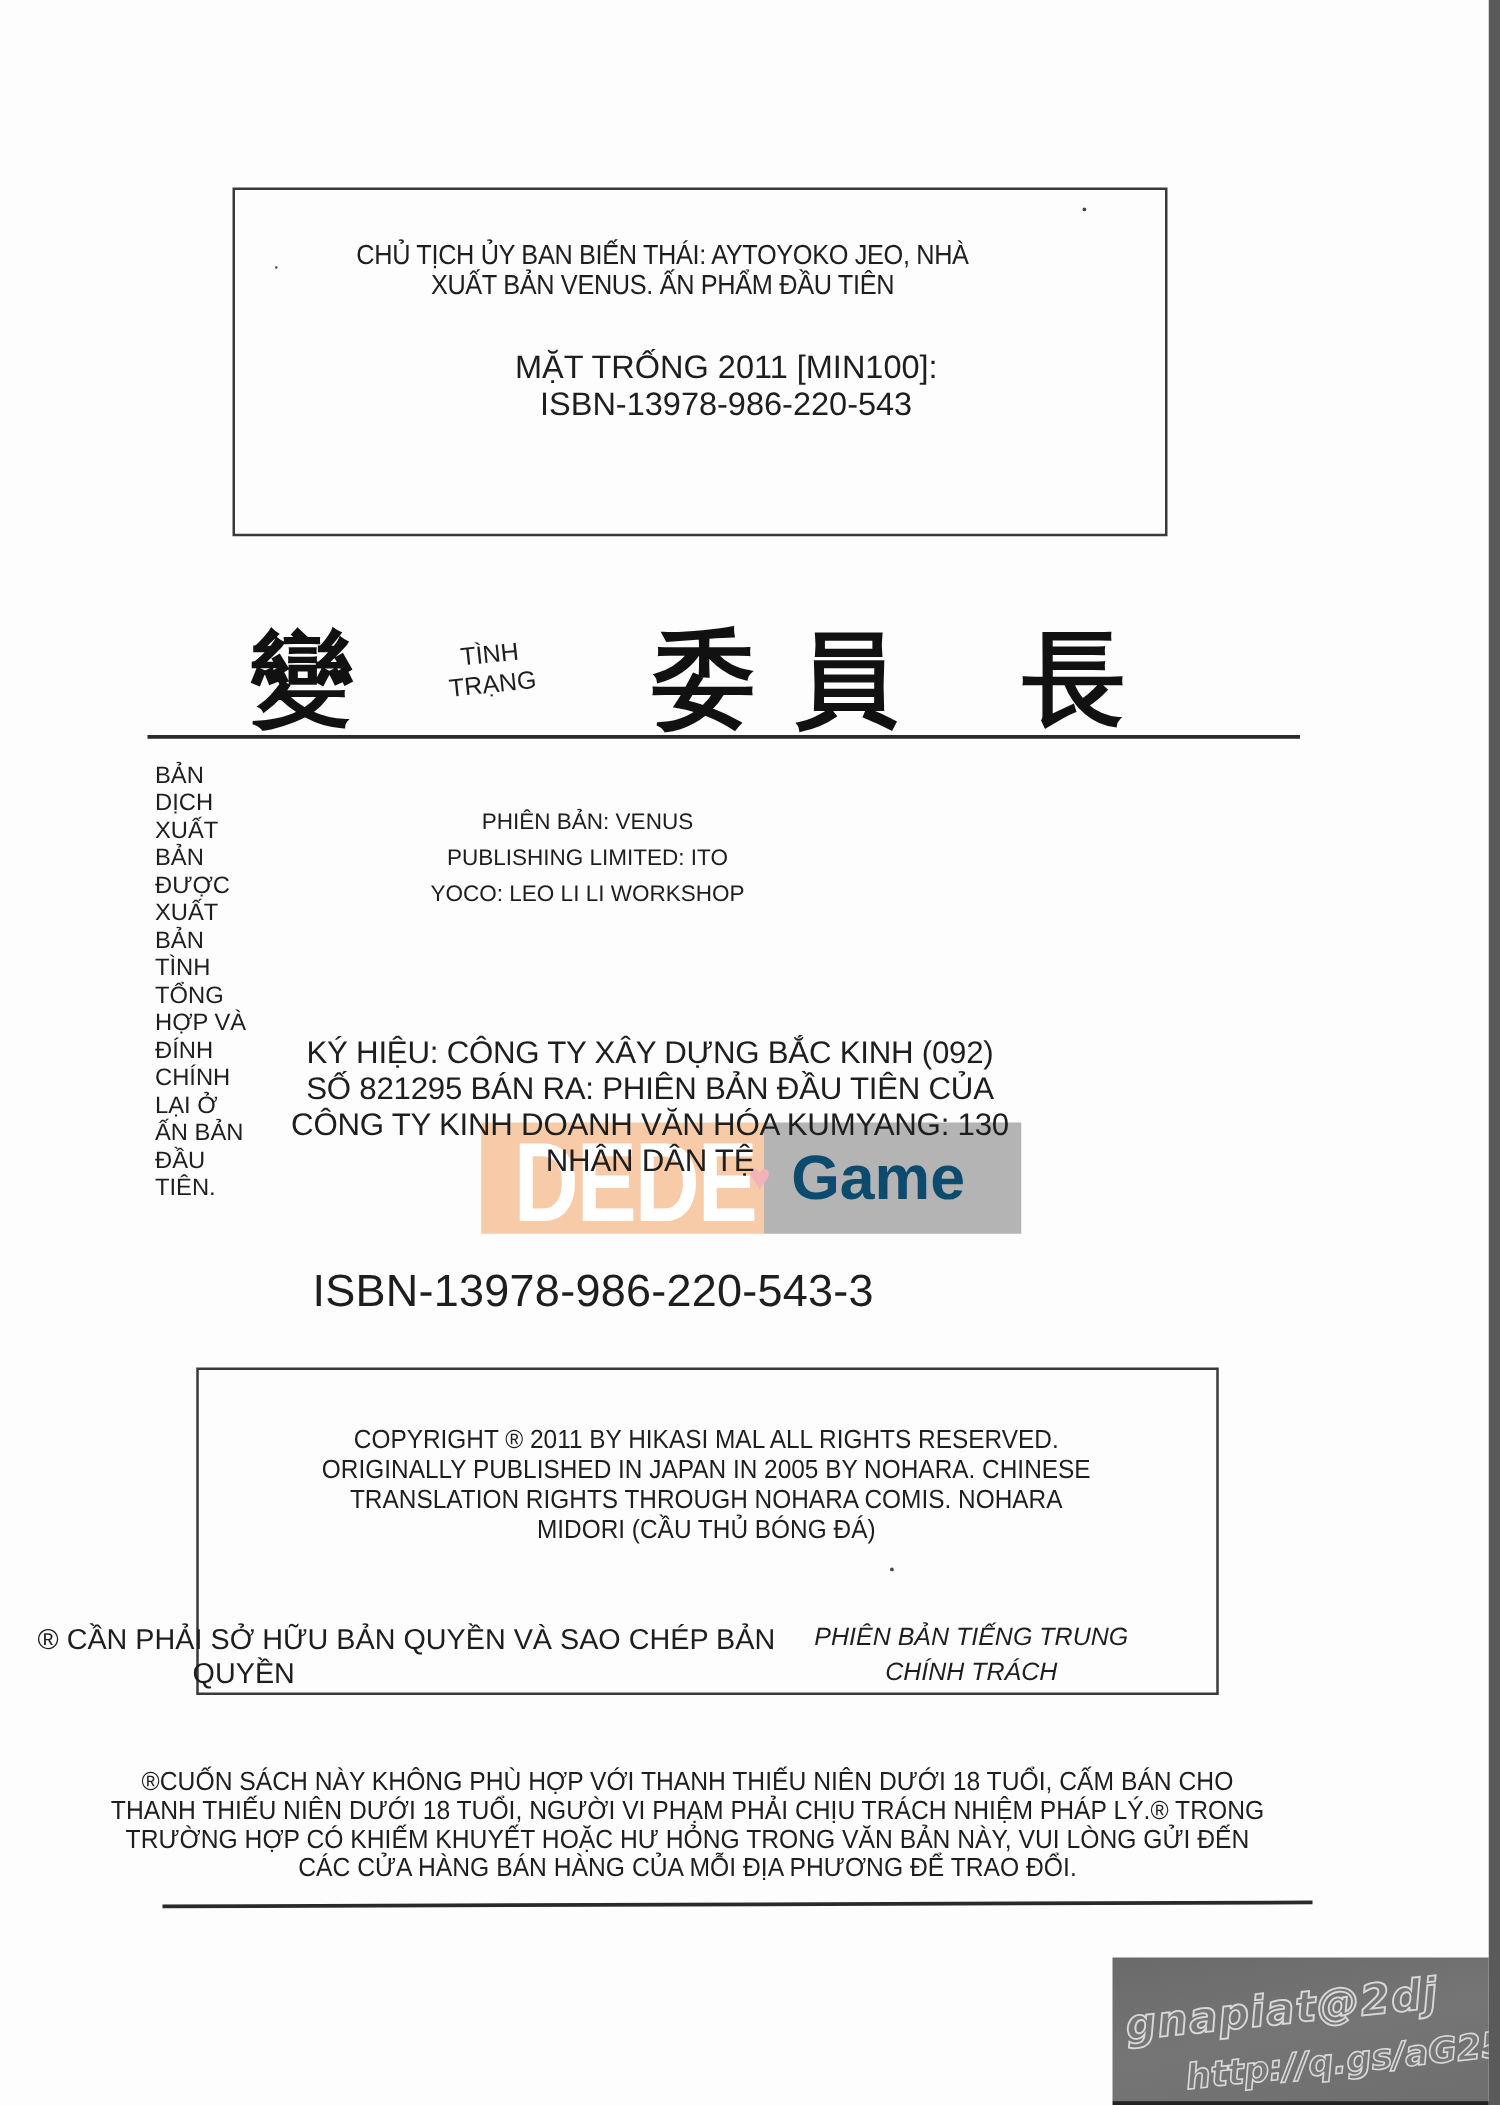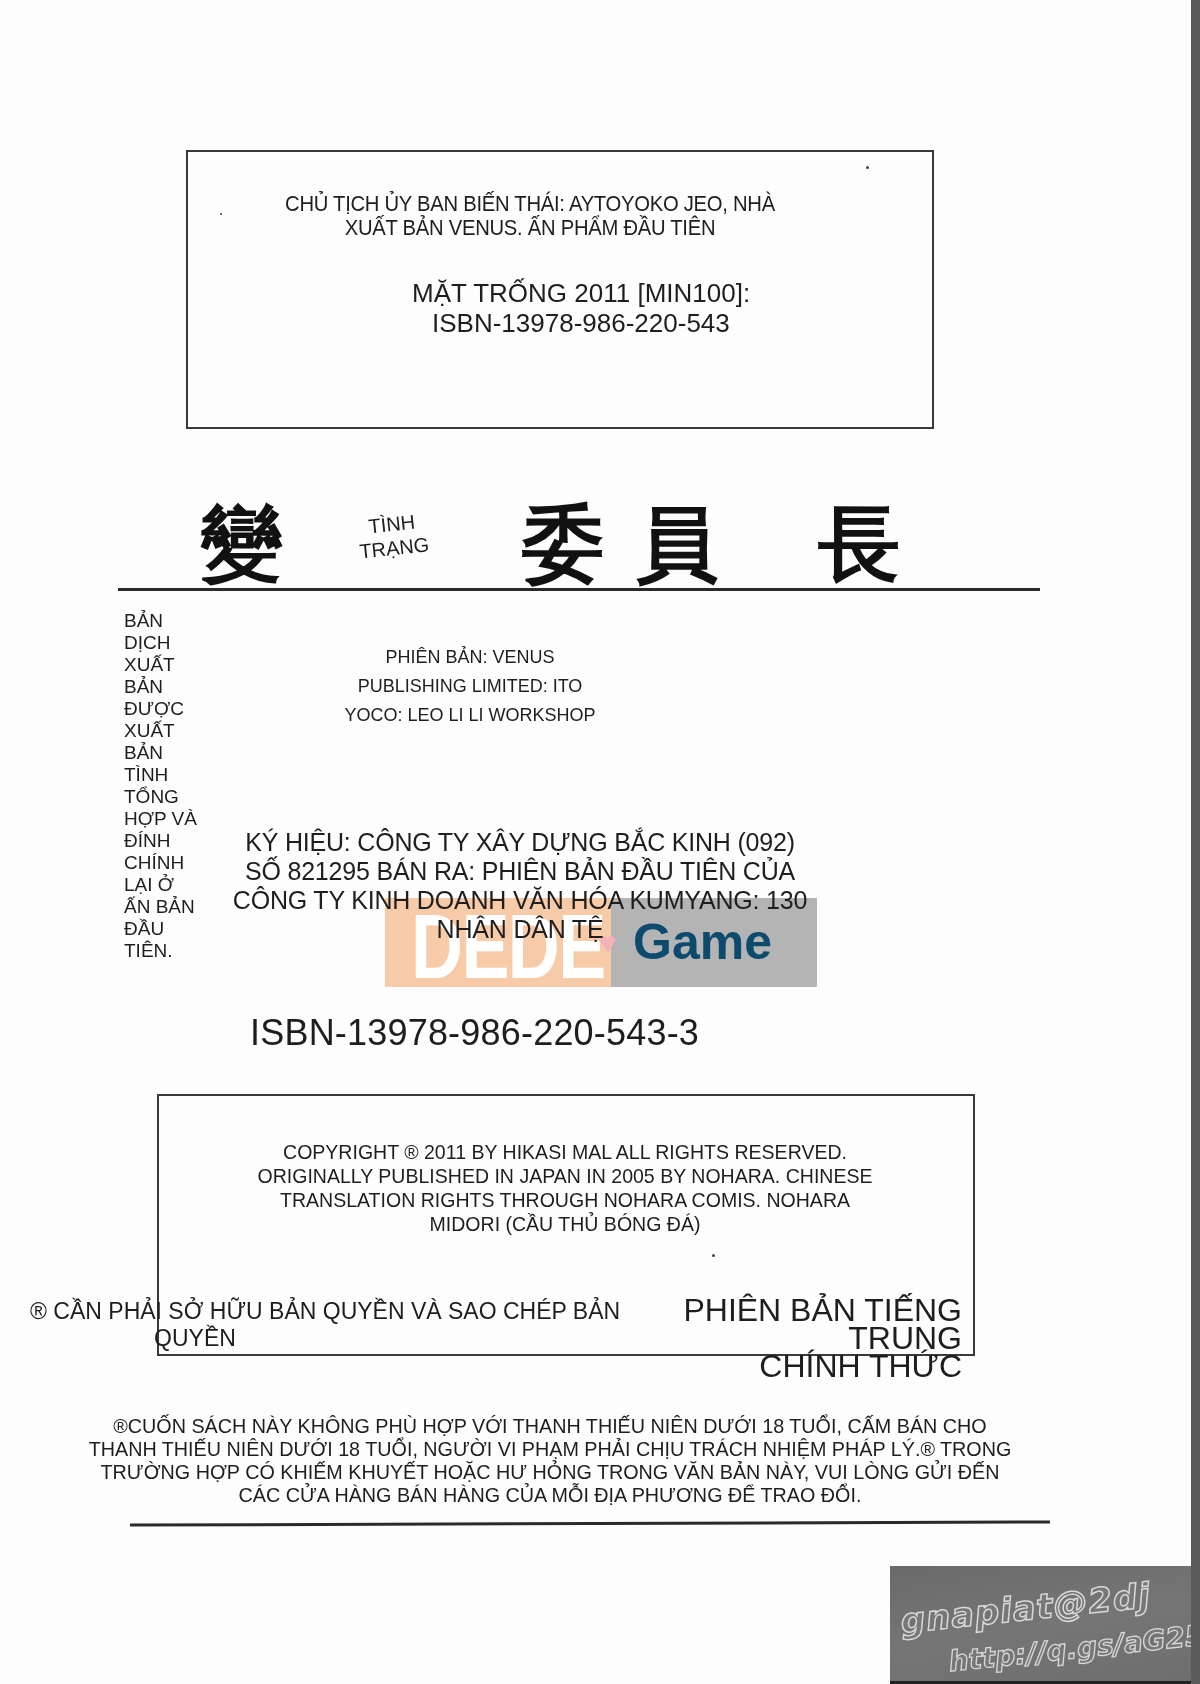--- a/index.html
+++ b/index.html
@@ -42,21 +42,21 @@
   #dede-right { flex: 1; height: 100%; background: #b4b4b4; position: relative; }
   #dede-heart { position: absolute; left: -12px; top: 30px; font-size: 30px; color: #f2b2b8; line-height: 30px; }
   #dede-game { position: absolute; left: 22px; top: 14px; font-size: 50px; font-weight: bold; color: #0c4a6e; line-height: 60px; }
 
   #isbn-main { left: 250px; top: 1012px; font-size: 36px; line-height: 42px; letter-spacing: 0.2px; }
 
   #box2 { left: 157px; top: 1094px; width: 818px; height: 262px; }
   #copyright-block { left: 160px; width: 810px; top: 1140px; font-size: 21px; line-height: 24px; transform: scaleX(0.93); transform-origin: center; }
   #rights-left { left: 30px; top: 1298px; font-size: 23px; line-height: 27px; text-align: center; width: 640px; }
   #rights-left .first { text-align: left; }
-  #rights-right { left: 592px; top: 1296px; font-size: 32px; line-height: 28px; text-align: right; width: 370px; }
+  #rights-right { left: 592px; top: 1296px; font-size: 20px; line-height: 28px; text-align: center; width: 370px; font-style: italic; }
 
   #bottom-notice { left: 0px; width: 1100px; top: 1414px; font-size: 21px; line-height: 23px; transform: scaleX(0.94); transform-origin: center; }
 
   #corner-watermark { left: 890px; top: 1566px; width: 301px; height: 118px; background: linear-gradient(170deg, #6a6a6a 0%, #757575 50%, #6e6e6e 100%); overflow: hidden; }
   #corner-line1 { position: absolute; left: 10px; top: 22px; font-size: 34px; font-style: italic; font-weight: bold; color: #777; -webkit-text-stroke: 1.5px #d8d8d8; transform: rotate(-6deg); letter-spacing: 1px; font-family: "DejaVu Sans", sans-serif; }
   #corner-line2 { position: absolute; left: 58px; top: 66px; font-size: 28px; font-style: italic; font-weight: bold; color: #777; -webkit-text-stroke: 1.3px #d8d8d8; transform: rotate(-6deg); font-family: "DejaVu Sans", sans-serif; }
   #corner-bottom-edge { position: absolute; left: 0; bottom: 0; width: 100%; height: 3px; background: #222; }
   .dot { position: absolute; width: 3px; height: 3px; border-radius: 50%; background: #444; }
 </style>
 </head>
@@ -138,21 +138,21 @@
   <span class="line">ORIGINALLY PUBLISHED IN JAPAN IN 2005 BY NOHARA. CHINESE</span>
   <span class="line">TRANSLATION RIGHTS THROUGH NOHARA COMIS. NOHARA</span>
   <span class="line">MIDORI (CẦU THỦ BÓNG ĐÁ)</span>
 </div>
 <div id="rights-left" class="abs">
   <span class="line first">® CẦN PHẢI SỞ HỮU BẢN QUYỀN VÀ SAO CHÉP BẢN</span>
   <span class="line" style="padding-right:310px;">QUYỀN</span>
 </div>
 <div id="rights-right" class="abs">
   <span class="line">PHIÊN BẢN TIẾNG TRUNG</span>
-  <span class="line">CHÍNH THỨC</span>
+  <span class="line">CHÍNH TRÁCH</span>
 </div>
 
 <div id="bottom-notice" class="ctext">
   <span class="line">®CUỐN SÁCH NÀY KHÔNG PHÙ HỢP VỚI THANH THIẾU NIÊN DƯỚI 18 TUỔI, CẤM BÁN CHO</span>
   <span class="line">THANH THIẾU NIÊN DƯỚI 18 TUỔI, NGƯỜI VI PHẠM PHẢI CHỊU TRÁCH NHIỆM PHÁP LÝ.® TRONG</span>
   <span class="line">TRƯỜNG HỢP CÓ KHIẾM KHUYẾT HOẶC HƯ HỎNG TRONG VĂN BẢN NÀY, VUI LÒNG GỬI ĐẾN</span>
   <span class="line">CÁC CỬA HÀNG BÁN HÀNG CỦA MỖI ĐỊA PHƯƠNG ĐỂ TRAO ĐỔI.</span>
 </div>
 
 <div id="rule-bottom" class="rule"></div>

